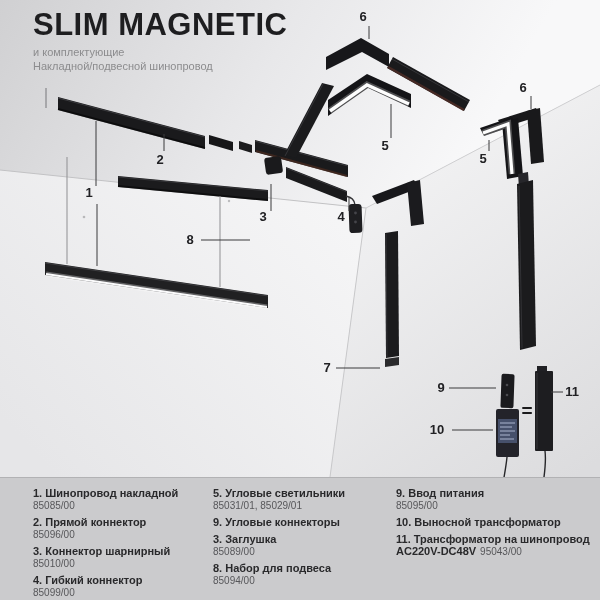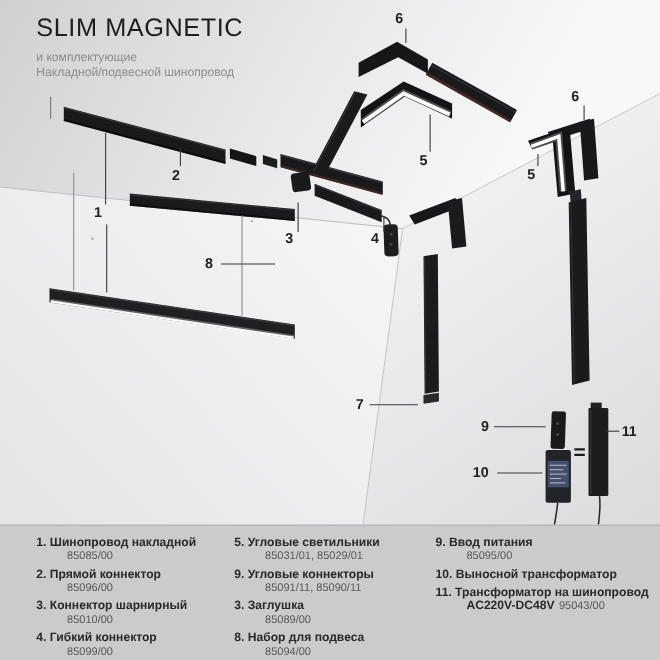--- a/index.html
+++ b/index.html
@@ -3,33 +3,33 @@
 <meta charset="utf-8">
 <style>
   html,body{margin:0;padding:0;}
   .page{
     position:relative;width:600px;height:600px;overflow:hidden;
     background:#d9d9db;font-family:"Liberation Sans",sans-serif;
     -webkit-font-smoothing:antialiased;
   }
   .illustration{position:absolute;top:0;left:0;width:600px;height:477px;}
   .header{position:absolute;top:12px;left:33px;z-index:5;}
-  .title{font-size:23px;font-weight:400;letter-spacing:.5px;color:#1e1e20;line-height:26px;}
+  .title{font-size:31px;font-weight:700;letter-spacing:.5px;color:#1e1e20;line-height:26px;}
   .subtitle{margin-top:7px;font-size:11px;line-height:14px;color:#8c8c8e;}
   .legend{
     position:absolute;top:477px;left:0;width:600px;height:123px;
     background:#cbcbcd;border-top:1px solid #b2b2b4;box-sizing:border-box;
   }
   .col{position:absolute;top:9px;}
   .col1{left:33px;width:170px;}
   .col2{left:213px;width:160px;}
   .col3{left:396px;width:214px;}
   .litem{margin-bottom:5px;}
   .ltitle{font-size:11px;line-height:12px;font-weight:bold;color:#29292b;}
-  .lcode{font-size:10px;line-height:11px;color:#57575a;margin-top:1px;margin-left:28px;}
+  .lcode{font-size:10px;line-height:11px;color:#57575a;margin-top:1px;}
   .lbold2{font-weight:bold;color:#29292b;font-size:11px;margin-right:4px;}
   svg text.callout{font-family:"Liberation Sans",sans-serif;font-size:13px;font-weight:700;fill:#212124;}
   svg text.equals{font-family:"Liberation Sans",sans-serif;font-size:19px;font-weight:700;fill:#1a1a1c;}
 </style>
 </head>
 <body>
 
 <div class="page">
 
   <div class="header">
@@ -237,21 +237,20 @@
         <div class="lcode">85099/00</div>
       </div>
     </div>
     <div class="col col2">
       <div class="litem">
         <div class="ltitle">5. Угловые светильники</div>
         <div class="lcode">85031/01, 85029/01</div>
       </div>
       <div class="litem">
         <div class="ltitle">9. Угловые коннекторы</div>
-        <div class="lcode">85091/11, 85090/11</div>
       </div>
       <div class="litem">
         <div class="ltitle">3. Заглушка</div>
         <div class="lcode">85089/00</div>
       </div>
       <div class="litem">
         <div class="ltitle">8. Набор для подвеса</div>
         <div class="lcode">85094/00</div>
       </div>
     </div>

